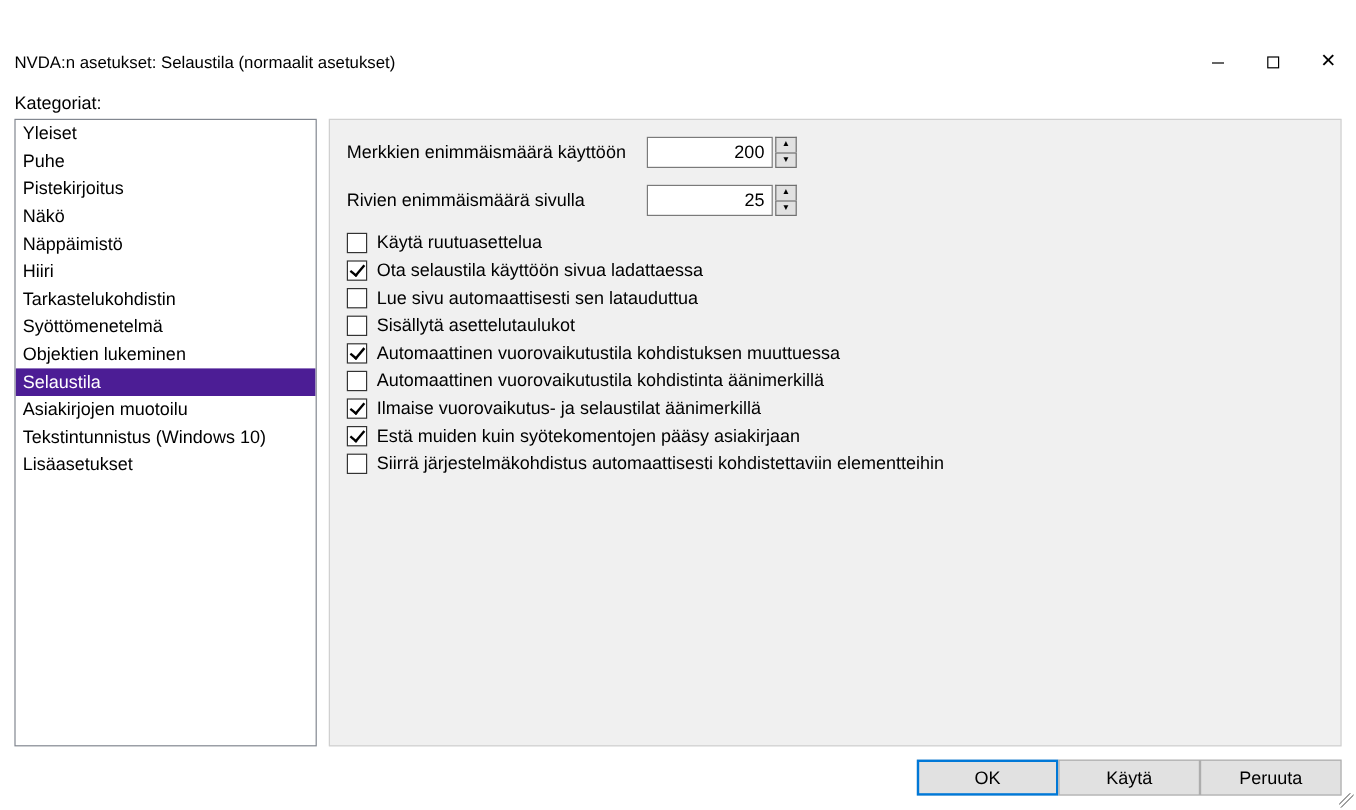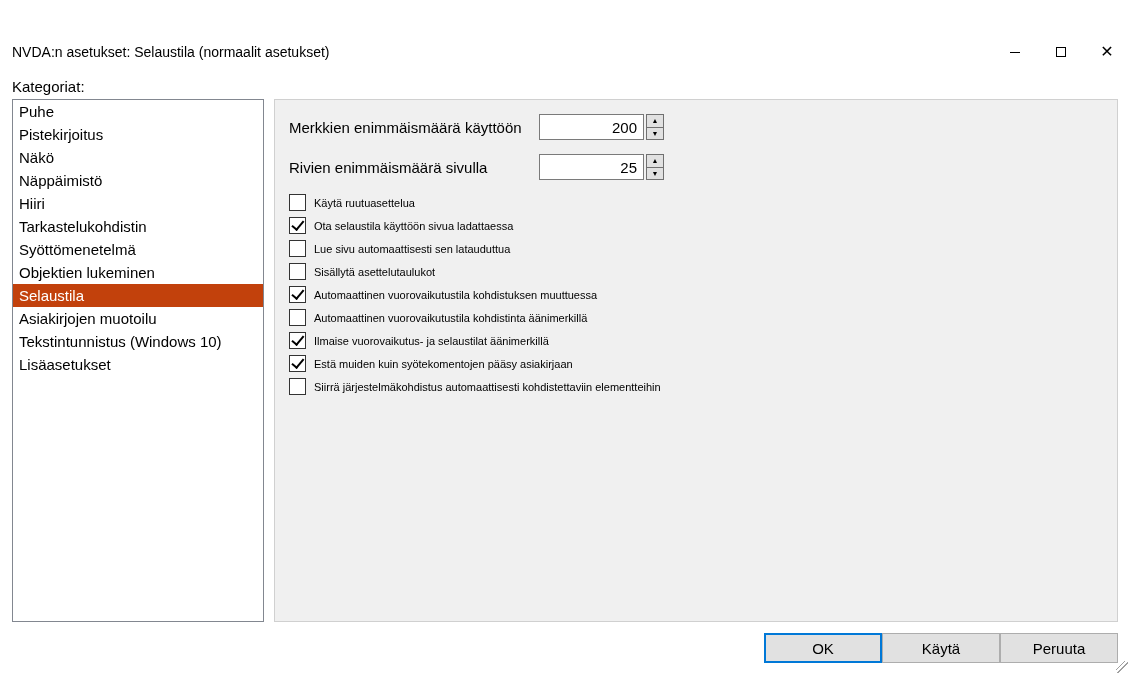--- a/index.html
+++ b/index.html
@@ -60,21 +60,21 @@
     border: 1px solid #828790;
     background: #ffffff;
     overflow-y: auto;
   }
   .category-item {
     padding: 3px 6px;
     font-size: 15px;
     cursor: default;
   }
   .category-item.selected {
-    background: #c2410c;
+    background: #4c1d95;
     color: #ffffff;
   }
 
   .settings-panel {
     flex: 1;
     border: 1px solid #d0d0d0;
     background: #f0f0f0;
     padding: 14px 14px;
   }
 
@@ -136,21 +136,21 @@
   }
   .checkbox.checked::after {
     content: "";
     width: 10px;
     height: 5px;
     border-left: 2px solid #000;
     border-bottom: 2px solid #000;
     transform: rotate(-50deg) translate(1px,-1px);
   }
   .check-label {
-    font-size: 11px;
+    font-size: 15px;
   }
 
   .button-bar {
     position: absolute;
     bottom: 12px;
     right: 12px;
     display: flex;
   }
   .dlg-button {
     width: 118px;
@@ -193,20 +193,21 @@
         <span class="close-icon">✕</span>
       </div>
   </div>
 </div>
 
 <div class="content-label">Kategoriat:</div>
 
 <div class="main-area">
 
   <div class="category-list" id="category-list">
+      <div class="category-item">Yleiset</div>
       <div class="category-item">Puhe</div>
       <div class="category-item">Pistekirjoitus</div>
       <div class="category-item">Näkö</div>
       <div class="category-item">Näppäimistö</div>
       <div class="category-item">Hiiri</div>
       <div class="category-item">Tarkastelukohdistin</div>
       <div class="category-item">Syöttömenetelmä</div>
       <div class="category-item">Objektien lukeminen</div>
       <div class="category-item selected">Selaustila</div>
       <div class="category-item">Asiakirjojen muotoilu</div>

